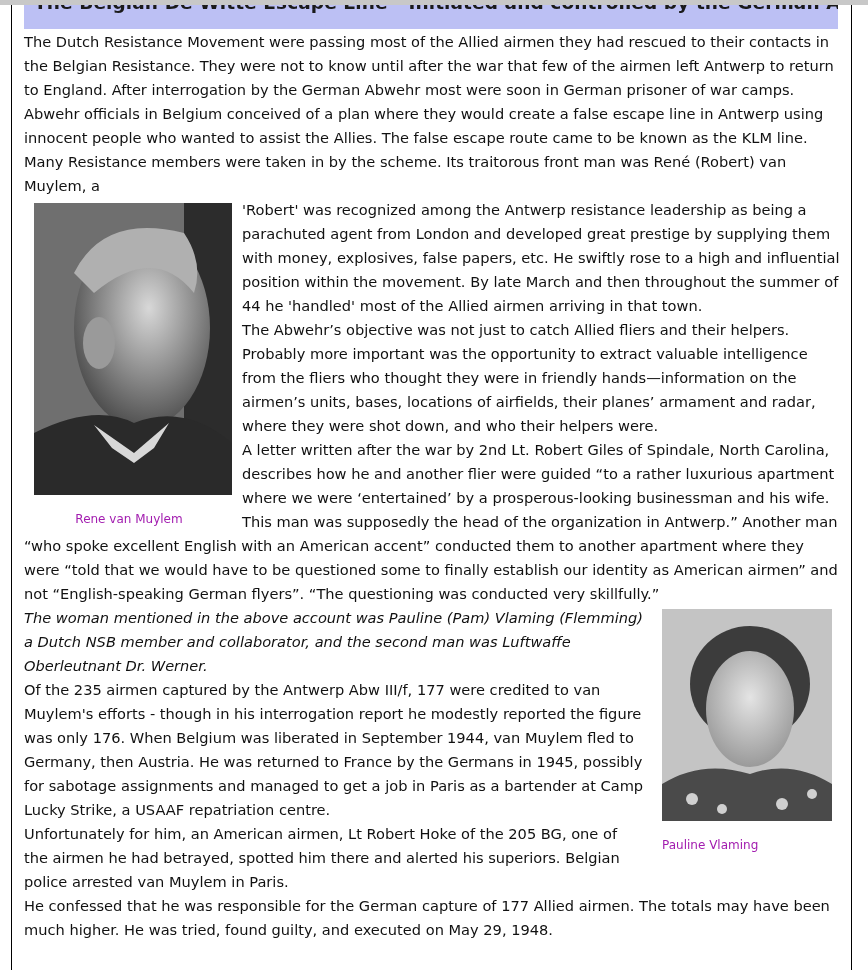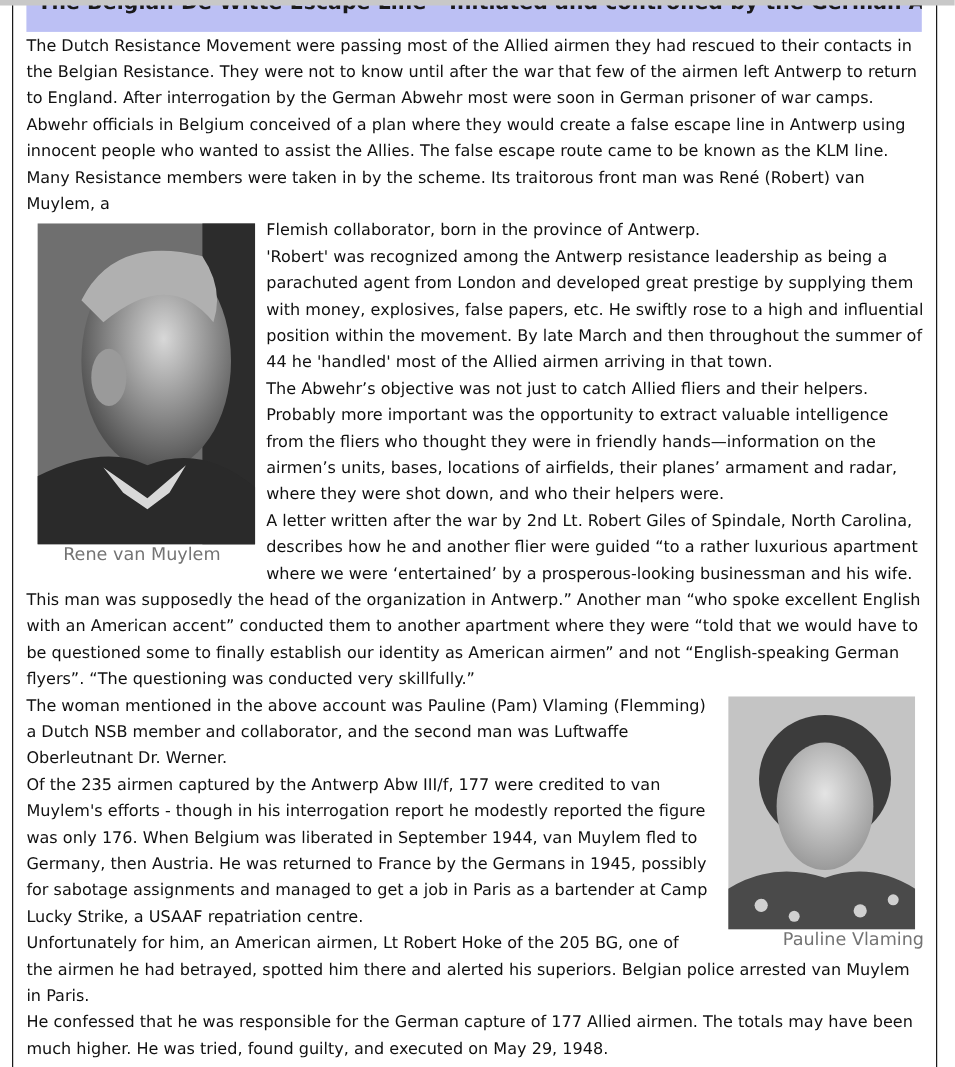--- a/index.html
+++ b/index.html
@@ -5,24 +5,24 @@
     html, body { margin:0; padding:0; background:#ffffff; }
     body { width:868px; height:970px; overflow:hidden; position:relative; font-family:"DejaVu Sans", sans-serif; }
     .topbar { position:absolute; left:0; top:0; width:868px; height:5px; background:#c8c8c8; z-index:2; }
     .frame { position:absolute; left:11px; top:0; width:839px; height:970px; border-left:1px solid #000; border-right:1px solid #000; }
     .header-band { position:absolute; left:24px; top:0; width:814px; height:29px; background:#bcc0f4; overflow:hidden; }
     .header-band h1 { margin:0; position:absolute; left:10px; top:-8px; font-size:18.5px; font-weight:bold; color:#1a1a1a; white-space:nowrap; letter-spacing:0.1px; }
     .content { position:absolute; left:24px; top:30px; width:816px; font-size:14.6px; line-height:24px; color:#111; }
     .content p { margin:0; }
     .fig-left { float:left; width:210px; margin:0 8px 0 0; text-align:center; }
     .fig-left .photo { width:198px; height:292px; margin:5px 0 0 10px; }
-    .fig-right { float:right; width:178px; margin:0 0 0 18px; text-align:right; }
+    .fig-right { float:right; width:178px; margin:0 0 0 18px; text-align:left; }
     .fig-right .photo { width:170px; height:212px; margin:3px 0 0 0; }
-    .caption { font-size:16px; line-height:16px; color:#737373; margin-top:1px; }
-    .italic { }
+    .caption { font-size:12px; line-height:16px; color:#a21caf; margin-top:16px; }
+    .italic { font-style:italic; }
     svg { display:block; }
   </style>
 </head>
 <body>
 
 <div class="topbar"></div>
 <div class="frame"></div>
 
 <div class="header-band">
   <h1>The Belgian De Witte Escape Line - Initiated and controlled by the German Abwehr</h1>
@@ -47,21 +47,20 @@
           <rect x="150" width="48" height="292" fill="#2c2c2c"></rect>
           <ellipse cx="108" cy="125" rx="68" ry="100" fill="url(#gL)"></ellipse>
           <path d="M40 70 Q70 10 150 30 Q170 60 160 90 Q120 40 60 90 Z" fill="#b0b0b0"></path>
           <ellipse cx="65" cy="140" rx="16" ry="26" fill="#9a9a9a"></ellipse>
           <path d="M0 230 Q60 200 100 220 Q150 200 198 240 L198 292 L0 292 Z" fill="#2a2a2a"></path>
           <path d="M60 222 L100 250 L135 220 L120 245 L100 260 L78 245 Z" fill="#d8d8d8"></path>
         </svg>
       </div>
       <div class="caption">Rene van Muylem</div>
     </div>
-    <p id="p2b">Flemish collaborator, born in the province of Antwerp.</p>
     <p>'Robert' was recognized among the Antwerp resistance leadership as being a parachuted agent from London and developed great prestige by supplying them with money, explosives, false papers, etc. He swiftly rose to a high and influential position within the movement. By late March and then throughout the summer of 44 he 'handled' most of the Allied airmen arriving in that town.</p>
     <p>The Abwehr’s objective was not just to catch Allied fliers and their helpers. Probably more important was the opportunity to extract valuable intelligence from the fliers who thought they were in friendly hands—information on the airmen’s units, bases, locations of airfields, their planes’ armament and radar, where they were shot down, and who their helpers were.</p>
     <p>A letter written after the war by 2nd Lt. Robert Giles of Spindale, North Carolina, describes how he and another flier were guided “to a rather luxurious apartment where we were ‘entertained’ by a prosperous-looking businessman and his wife. This man was supposedly the head of the organization in Antwerp.” Another man “who spoke excellent English with an American accent” conducted them to another apartment where they were “told that we would have to be questioned some to finally establish our identity as American airmen” and not “English-speaking German flyers”. “The questioning was conducted very skillfully.”</p>
   </div>
 
   <div class="fig-right">
     <div class="photo">
       <svg width="170" height="212" viewBox="0 0 170 212">
         <defs>
           <radialGradient id="gR" cx="0.5" cy="0.4" r="0.6">

